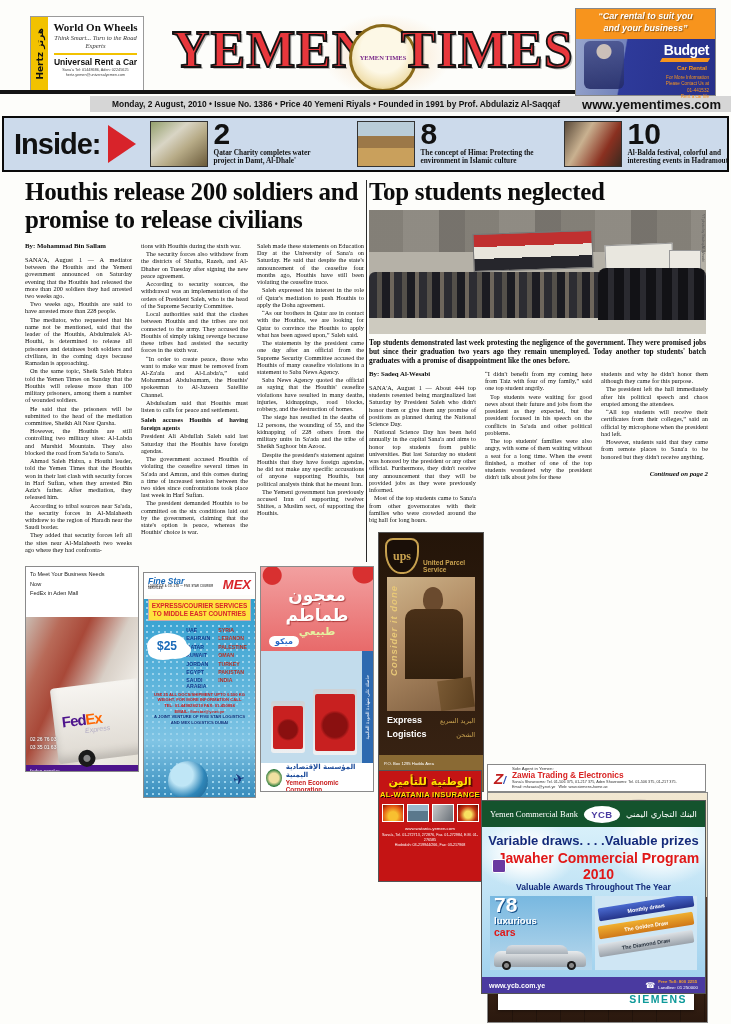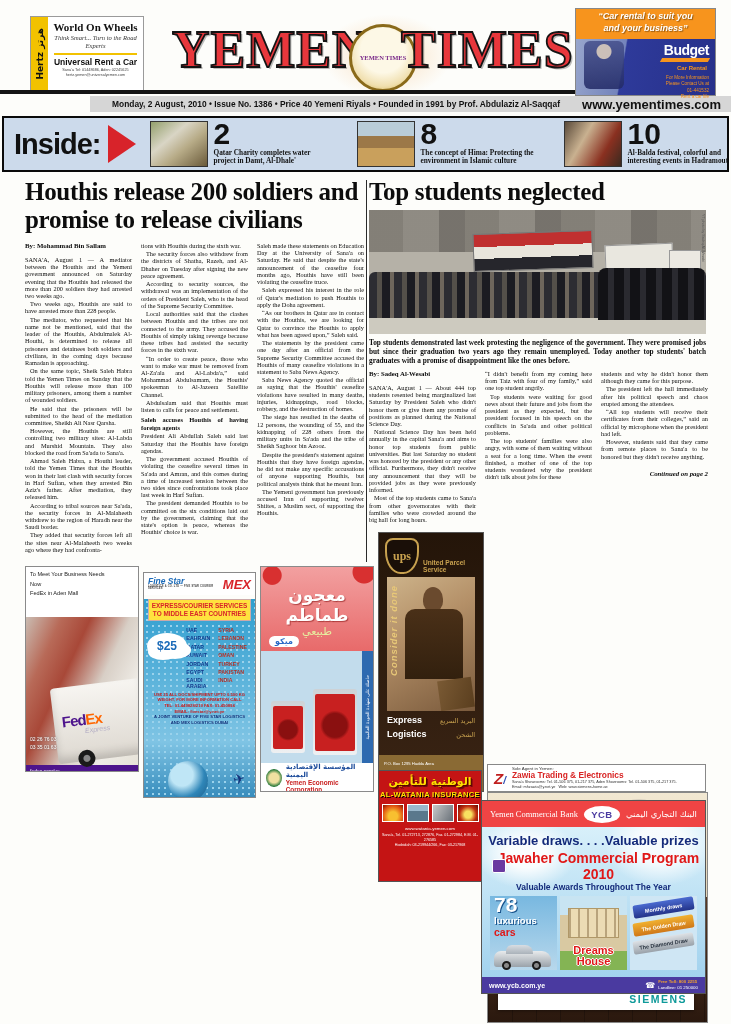--- a/index.html
+++ b/index.html
@@ -101,21 +101,21 @@
   .mx-left p{color:#143a8c;} .mx-right p{color:#b03028;}
   .mx-notes p{margin:0;font-weight:bold;font-size:4.2px;color:#c81e1e;line-height:1.35;}
   .mx-foot p{margin:0;font-weight:bold;font-size:4.2px;color:#14327a;line-height:1.35;}
   .mx-globe{position:absolute;left:24px;bottom:2px;width:40px;height:40px;border-radius:50%;
             background:radial-gradient(circle at 35% 35%,#bfe6f6 0 30%,#2f86b8 60%,#1a5a86);}
   .mx-plane{position:absolute;right:10px;bottom:16px;font-size:14px;color:#14327a;transform:rotate(-12deg);}
   
   .mc-top{position:relative;height:84px;text-align:center;color:#fff;
      background:radial-gradient(circle at 10% 10%,#d83030 0 9px,rgba(0,0,0,0) 10px),radial-gradient(circle at 92% 6%,#d83030 0 11px,rgba(0,0,0,0) 12px),linear-gradient(#f2a0a0,#e86a6a);}
   .mc-title{font-weight:bold;font-size:17px;padding-top:18px;text-shadow:1px 1px 1px rgba(120,0,0,.5);}
-  .mc-sub{font-weight:normal;font-size:11px;color:#e6f0a0;}
+  .mc-sub{font-weight:bold;font-size:11px;color:#e6f0a0;}
   .mc-chip{position:absolute;left:8px;bottom:4px;background:#fff;border-radius:6px;padding:1px 6px;color:#2a6ac8;font-weight:bold;font-size:8px;}
   .mc-body{position:relative;height:112px;background:#c2dcec;}
   .mc-can{position:absolute;background:linear-gradient(#cdd2d6,#eef0f2);border-radius:3px;}
   .mc-label{position:absolute;left:2px;right:2px;top:5px;bottom:4px;background:#c82020;border-radius:2px;
             background-image:radial-gradient(circle at 50% 55%,#8a1010 0 32%,rgba(0,0,0,0) 40%);}
   .mc-side{position:absolute;right:0;top:0;bottom:0;width:11px;background:#2e6ab0;display:flex;align-items:center;justify-content:center;}
   .mc-side span{writing-mode:vertical-rl;transform:rotate(180deg);color:#fff;font-size:4.6px;}
   .mc-foot{height:30px;background:#fff;display:flex;align-items:center;gap:4px;padding:0 5px;}
   .mc-logo{width:18px;height:18px;border-radius:50%;background:radial-gradient(circle,#f0e0a0 0 40%,#2a7a3a 70%,#184a22);}
   .mc-ar{color:#1a4a9a;font-weight:bold;font-size:7px;}
@@ -169,21 +169,21 @@
   .aw-photos{display:flex;justify-content:center;gap:3px;margin-top:5px;}
   .aw-ph{width:20px;height:16px;border:1px solid #fff;}
   .awp1{background:radial-gradient(circle at 50% 70%,#f8c030 0 30%,#e05010 70%,#801000);}
   .awp2{background:linear-gradient(#9ab8cc 0 40%,#5a788c 40%);}
   .awp3{background:linear-gradient(120deg,#c8c8c8,#687078);}
   .awp4{background:radial-gradient(circle at 50% 60%,#f8e060 0 25%,#c03010 60%,#600800);}
   .aw-site{color:#fff;font-size:4.4px;margin-top:4px;}
   .aw-contact{color:#fff;font-size:3.7px;line-height:1.4;margin-top:2px;padding:0 3px;}
   
   .ycb{border:1px solid #555;box-sizing:border-box;display:flex;flex-direction:column;}
-  .ycb-head{height:26px;background:#ef4444;display:flex;align-items:center;justify-content:space-between;padding:0 8px;color:#fff;}
+  .ycb-head{height:26px;background:#14532d;display:flex;align-items:center;justify-content:space-between;padding:0 8px;color:#fff;}
   .ycb-en{font-family:"Liberation Serif",serif;font-size:8.5px;}
   .ycb-logo{width:36px;height:17px;background:#fff;border-radius:50%;color:#4a3aa0;font-weight:bold;font-size:9.5px;
             display:flex;align-items:center;justify-content:center;letter-spacing:.5px;}
   .ycb-ar{font-size:8.5px;}
   .ycb-body{position:relative;flex:1;text-align:center;
      background:radial-gradient(ellipse at 20% 18%,rgba(255,255,255,.9) 0 8%,rgba(255,255,255,0) 20%),radial-gradient(ellipse at 80% 12%,rgba(255,255,255,.8) 0 10%,rgba(255,255,255,0) 22%),linear-gradient(#d8f0fa,#a2d2ee);}
   .ycb-h1{color:#142a7a;font-weight:bold;font-size:13px;margin-top:6px;}
   .ycb-gift{position:absolute;left:10px;top:32px;width:12px;height:12px;background:#6a3aa0;border:1px solid #fff;border-radius:2px;}
   .ycb-prog{color:#e01818;font-weight:bold;font-size:14px;margin-top:2px;padding-left:10px;}
   .ycb-num{color:#e01818;font-weight:bold;font-size:27px;line-height:1;}
@@ -563,27 +563,20 @@
       <div class="ycb-panels">
         <div class="ycb-p ycb-p1">
           <div class="ycb-78">78</div>
           <div class="ycb-lux">luxurious</div>
           <div class="ycb-cars">cars</div>
           <div class="ycb-car">
               <div class="ycb-w1"></div>
               <div class="ycb-w2"></div>
             </div>
         </div>
-        <div class="ycb-p ycb-p2">
-          <div class="ycb-house"></div>
-          <div class="ycb-dh">
-              <div>Dreams</div>
-              <div>House</div>
-            </div>
-        </div>
         <div class="ycb-p ycb-p3">
           <div class="ycb-r ycb-r1">Monthly draws</div>
           <div class="ycb-r ycb-r2">The Golden Draw</div>
           <div class="ycb-r ycb-r3">The Diamond Draw</div>
         </div>
       </div>
     </div>
     <div class="ycb-foot">
       <div class="ycb-site">www.ycb.com.ye</div>
       <div class="ycb-tel">

